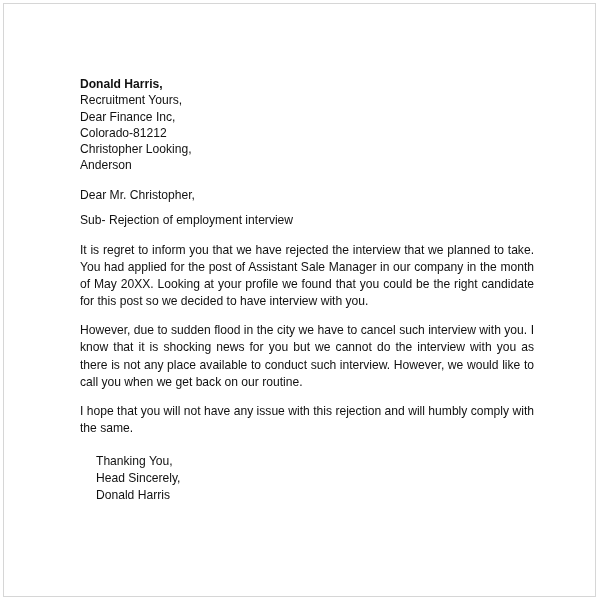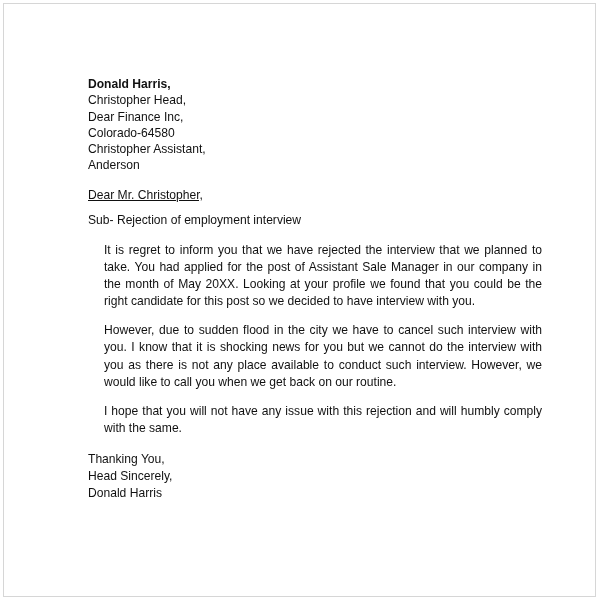--- a/index.html
+++ b/index.html
@@ -14,48 +14,48 @@
   }
   .frame {
     position: absolute;
     left: 3px; top: 3px;
     width: 593px; height: 594px;
     box-sizing: border-box;
     border: 1px solid var(--border-color, #d6d6d6);
   }
   .letter {
     position: absolute;
-    left: 88px;
+    left: 80px;
     top: 76px;
     width: 454px;
     font-size: 12.1px;
     line-height: 17.1px;
   }
   .header-block { line-height: 16.3px; margin-bottom: 13px; }
   .bold { font-weight: bold; }
-  .salutation { margin-bottom: 8px; text-decoration: underline; }
+  .salutation { margin-bottom: 8px; }
   .subject { margin-bottom: 13px; margin-top: 8px; }
-  .para { margin: 0 0 12px 16px; text-align: justify; }
+  .para { margin: 0 0 12px 0; text-align: justify; }
   .para.last { margin-bottom: 14px; }
-  .closing-block { margin: 0; }
+  .closing-block { margin: 16px; }
 </style>
 </head>
 <body style="--page-bg: #ffffff; --border-color: #d6d6d6; --text-color: #111111;">
 
 <div class="page">
   <div class="frame"></div>
 
   <div class="letter">
 
     <div class="header-block">
       <div class="bold">Donald Harris,</div>
-      <div>Christopher Head,</div>
+      <div>Recruitment Yours,</div>
       <div>Dear Finance Inc,</div>
-      <div>Colorado-64580</div>
-      <div>Christopher Assistant,</div>
+      <div>Colorado-81212</div>
+      <div>Christopher Looking,</div>
       <div>Anderson</div>
     </div>
 
     <div class="salutation">Dear Mr. Christopher,</div>
 
     <div class="subject">Sub- Rejection of employment interview</div>
 
     <p class="para">It is regret to inform you that we have rejected the interview that we planned to take. You had applied for the post of Assistant Sale Manager in our company in the month of May 20XX. Looking at your profile we found that you could be the right candidate for this post so we decided to have interview with you.</p>
     <p class="para">However, due to sudden flood in the city we have to cancel such interview with you. I know that it is shocking news for you but we cannot do the interview with you as there is not any place available to conduct such interview. However, we would like to call you when we get back on our routine.</p>
     <p class="para last">I hope that you will not have any issue with this rejection and will humbly comply with the same.</p>

